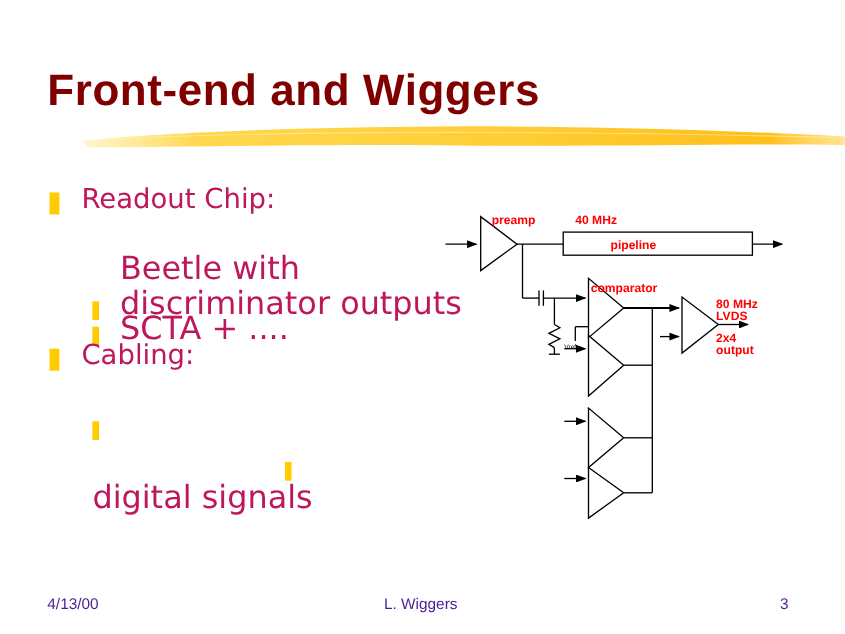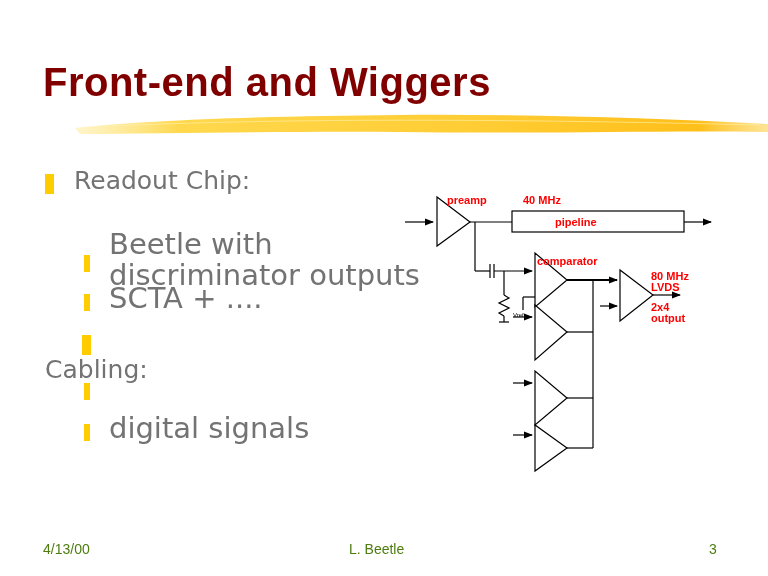--- a/index.html
+++ b/index.html
@@ -1,24 +1,24 @@
 <!DOCTYPE html>
 <html><head>
 <meta charset="utf-8">
 <style>
   html, body { margin: 0; padding: 0; background: #ffffff; }
   body { width: 768px; height: 576px; position: relative; overflow: hidden; font-family: "DejaVu Sans", sans-serif; }
   .title { position: absolute; left: 43px; top: 60px; font-family: "Liberation Sans", sans-serif; font-weight: bold; font-size: 40px; color: #800000; letter-spacing: 0.5px; margin: 0; }
   .swoosh { position: absolute; left: 70px; top: 110px; width: 700px; height: 32px; }
-  .bullet { position: absolute; display: flex; align-items: center; color: #737373; }
+  .bullet { position: absolute; display: flex; align-items: flex-end; color: #be185d; }
   .l1 { font-size: 25px; left: 45px; }
   .l2 { font-size: 29px; left: 84px; line-height: 31px; margin-top: 24px; }
   .mark1 { display: inline-block; width: 9px; height: 20px; background: #ffcc00; margin-top: 6px; margin-right: 20px; flex: 0 0 auto; }
   .mark2 { display: inline-block; width: 6px; height: 17px; background: #ffcc00; margin-top: 7px; margin-right: 19px; flex: 0 0 auto; }
-  .footer { position: absolute; top: 541px; font-family: "Liberation Sans", sans-serif; font-size: 14px; color: #4d7c0f; }
+  .footer { position: absolute; top: 541px; font-family: "Liberation Sans", sans-serif; font-size: 14px; color: #4c1d95; }
   .diagram { position: absolute; left: 395px; top: 185px; width: 330px; height: 300px; }
   .dtext { font-family: "Liberation Sans", sans-serif; font-weight: bold; fill: #ff0000; font-size: 11px; }
 </style>
 </head>
 <body>
 
 <h1 class="title">Front-end and Wiggers</h1>
 
 <svg class="swoosh" viewBox="0 0 700 32" preserveAspectRatio="none">
   <defs>
@@ -43,28 +43,28 @@
   <span>
     <span style="display:block">Beetle with</span>
     <span style="display:block">discriminator outputs</span>
   </span>
 </div>
 <div class="bullet l2" style="top:259px;">
   <span class="mark2"></span>
   <span>SCTA + ....</span>
 </div>
 
-<div class="bullet l1" style="top:329px;flex-direction:column;">
+<div class="bullet l1" style="top:308px;">
   <span class="mark1"></span>
   <span>Cabling:</span>
 </div>
 <div class="bullet l2" style="top:352px;">
   <span class="mark2"></span>
 </div>
-<div class="bullet l2" style="top:389px;">
+<div class="bullet l2" style="top:389px;flex-direction:column;">
   <span class="mark2"></span>
   <span>digital signals</span>
 </div>
 
 <svg class="diagram" viewBox="0 0 330 300">
   <defs>
     <marker id="arr" markerWidth="8" markerHeight="6" refX="7" refY="3" orient="auto">
       <path d="M0,0 L8,3 L0,6 Z" fill="#000"></path>
     </marker>
   </defs>
@@ -116,14 +116,14 @@
   <text class="dtext" x="160" y="41">pipeline</text>
   <text class="dtext" x="142" y="80">comparator</text>
   <text class="dtext" x="256" y="95">80 MHz</text>
   <text class="dtext" x="256" y="106">LVDS</text>
   <text class="dtext" x="256" y="126">2x4</text>
   <text class="dtext" x="256" y="137">output</text>
   <text x="118" y="132" font-family="Liberation Sans, sans-serif" font-size="6" fill="#000">Vref</text>
 </svg>
 
 <div class="footer" style="left:43px;">4/13/00</div>
-<div class="footer" style="left:349px;">L. Beetle</div>
+<div class="footer" style="left:349px;">L. Wiggers</div>
 <div class="footer" style="left:709px;">3</div>
 
 </body></html>

